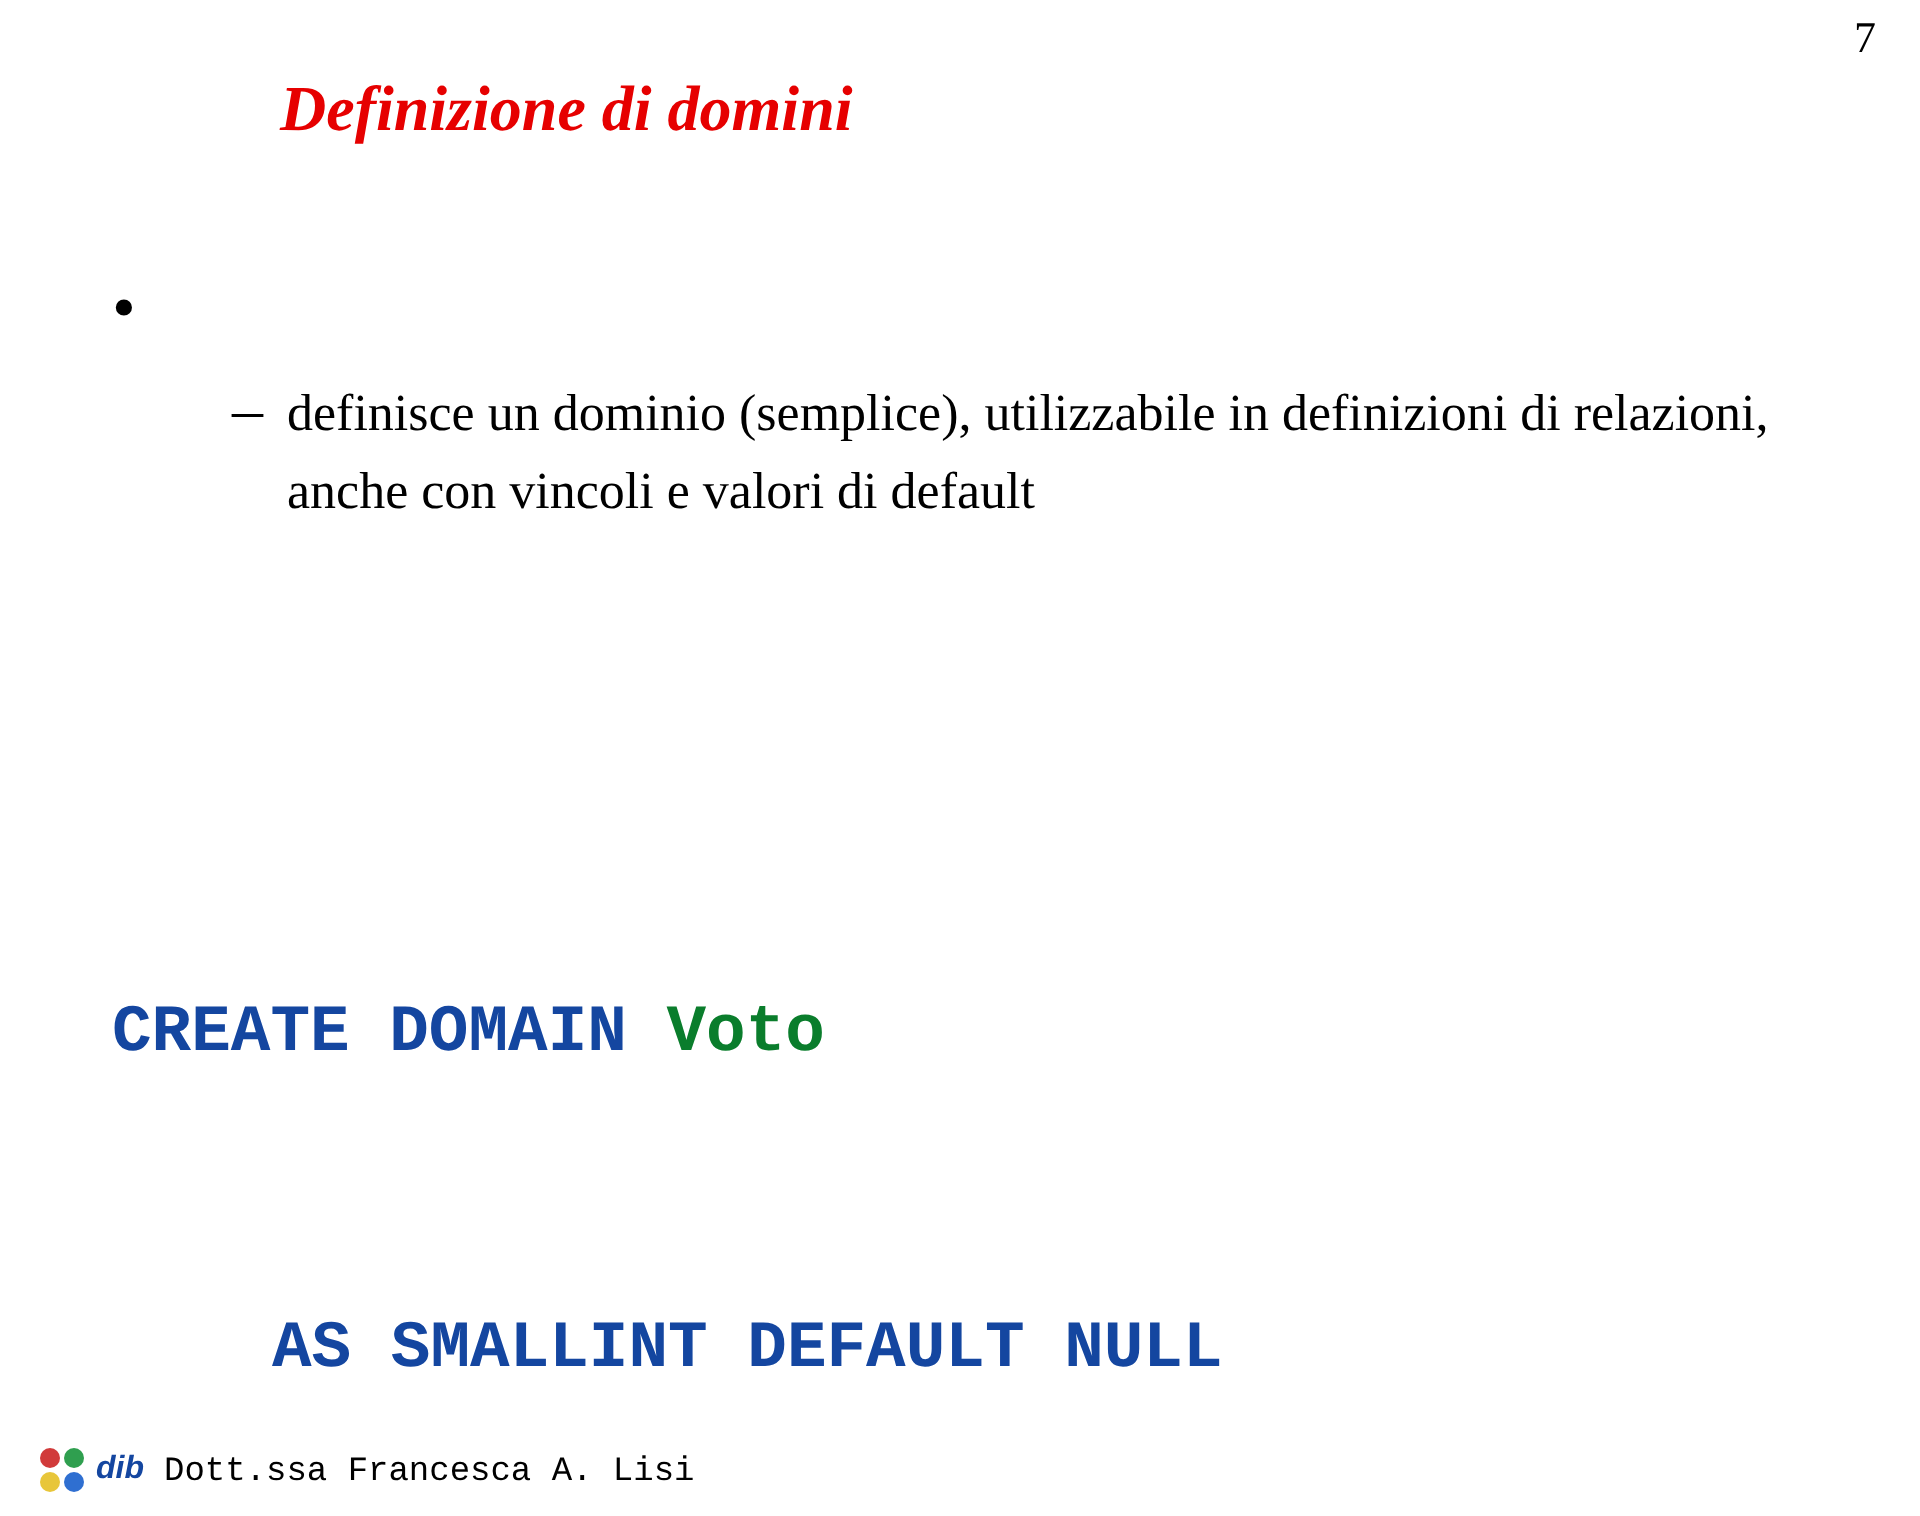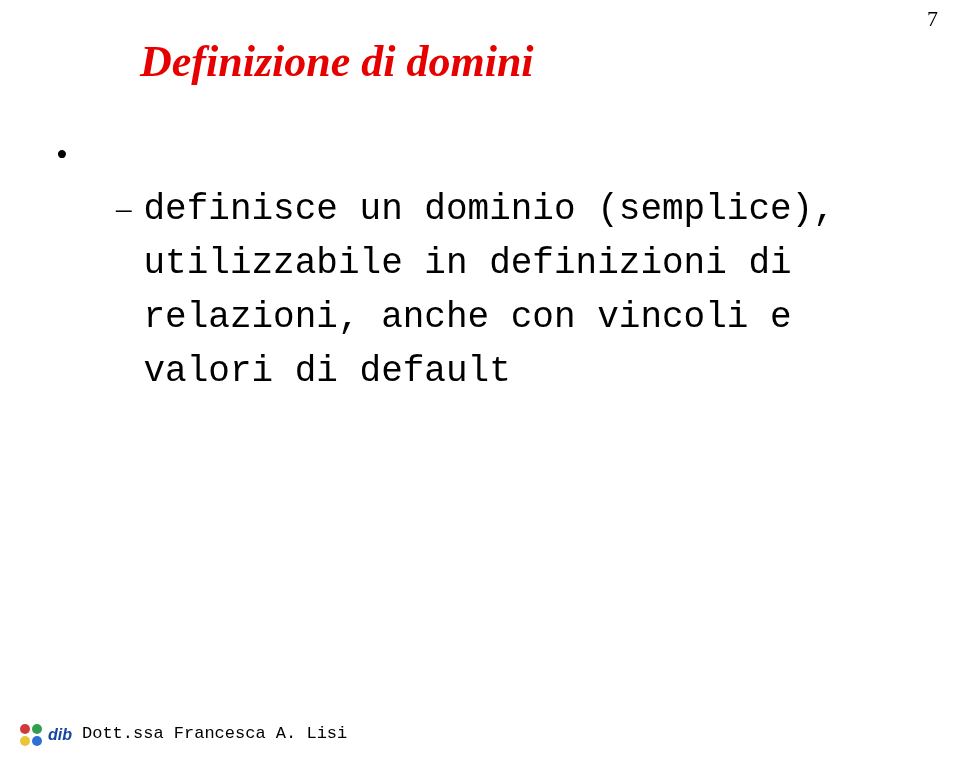--- a/index.html
+++ b/index.html
@@ -26,21 +26,21 @@
     font-size: 22px;
     color: #000;
   }
   .title {
     position: absolute;
     top: 36px;
     left: 140px;
     font-family: Georgia, 'Bookman Old Style', serif;
     font-style: italic;
     font-weight: bold;
-    font-size: 44px;
+    font-size: 32px;
     color: #e60000;
   }
   .body {
     position: absolute;
     top: 130px;
     left: 56px;
     right: 60px;
     font-family: 'Times New Roman', Georgia, serif;
     font-size: 31px;
     color: #000;
@@ -64,45 +64,44 @@
     margin-left: 60px;
     display: flex;
     align-items: baseline;
     font-family: 'Times New Roman', Georgia, serif;
   }
   .dash {
     margin-right: 12px;
     font-size: 31px;
   }
   .sub-text {
-    font-size: 36px;
+    font-size: 26px;
     line-height: 1.5;
     max-width: 780px;
-    font-family: Liberation Mono, monospace;
   }
   .code-block {
     position: absolute;
     top: 385px;
     left: 56px;
     font-family: 'Courier New', monospace;
     font-size: 33px;
     font-weight: bold;
     line-height: 1.6;
     white-space: pre;
   }
   .c-blue  { color: #1446a0; }
   .c-green { color: #0a7d2c; }
   .code-l2 { padding-left: 80px; }
   .footer {
     position: absolute;
     left: 0;
     bottom: 12px;
     width: 100%;
     display: flex;
-    align-items: flex-start;
+    align-items: flex-end;
     gap: 10px;
     padding-left: 20px;
     box-sizing: border-box;
   }
   .logo {
     display: flex;
     align-items: center;
     gap: 6px;
     font-family: Arial, sans-serif;
     font-weight: bold;
@@ -141,20 +140,22 @@
     <div class="bullet-line">
       <span class="bullet-dot">•</span>
     </div>
     <div class="sub">
       <span class="dash">–</span>
       <span class="sub-text">definisce un dominio (semplice), utilizzabile in definizioni di relazioni, anche con vincoli e valori di default</span>
     </div>
   </div>
 
   <div class="code-block">
+    <div><span class="c-blue">CREATE DOMAIN</span><span class="c-green"> Voto</span></div>
+    <div class="code-l2"><span class="c-blue">AS SMALLINT DEFAULT NULL</span></div>
     
   </div>
 
   <div class="footer">
     <div class="logo">
       <div class="logo-dots">
         <span class="d1"></span>
           <span class="d2"></span>
           <span class="d3"></span>
           <span class="d4"></span>

